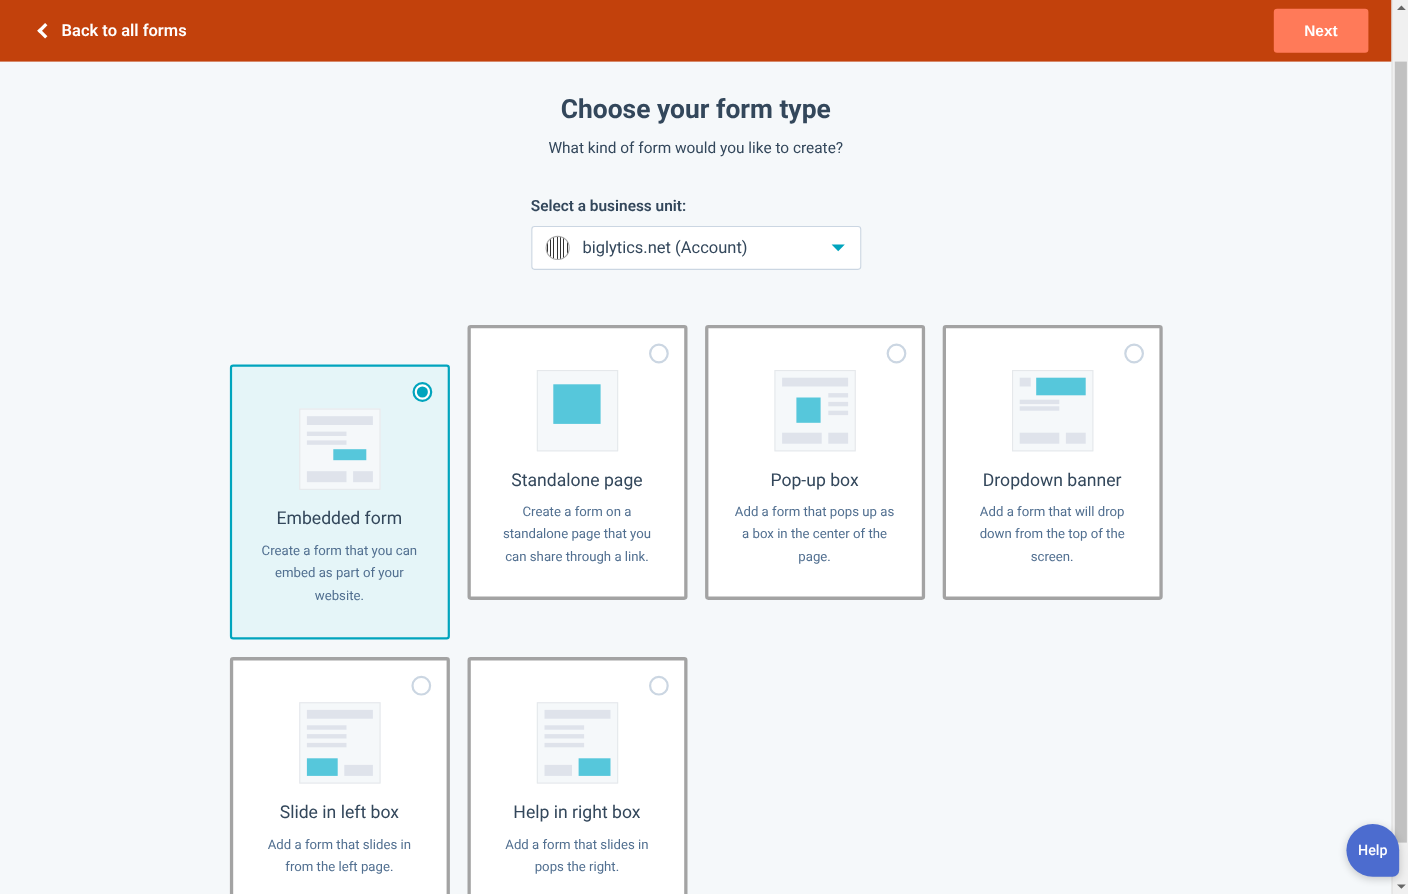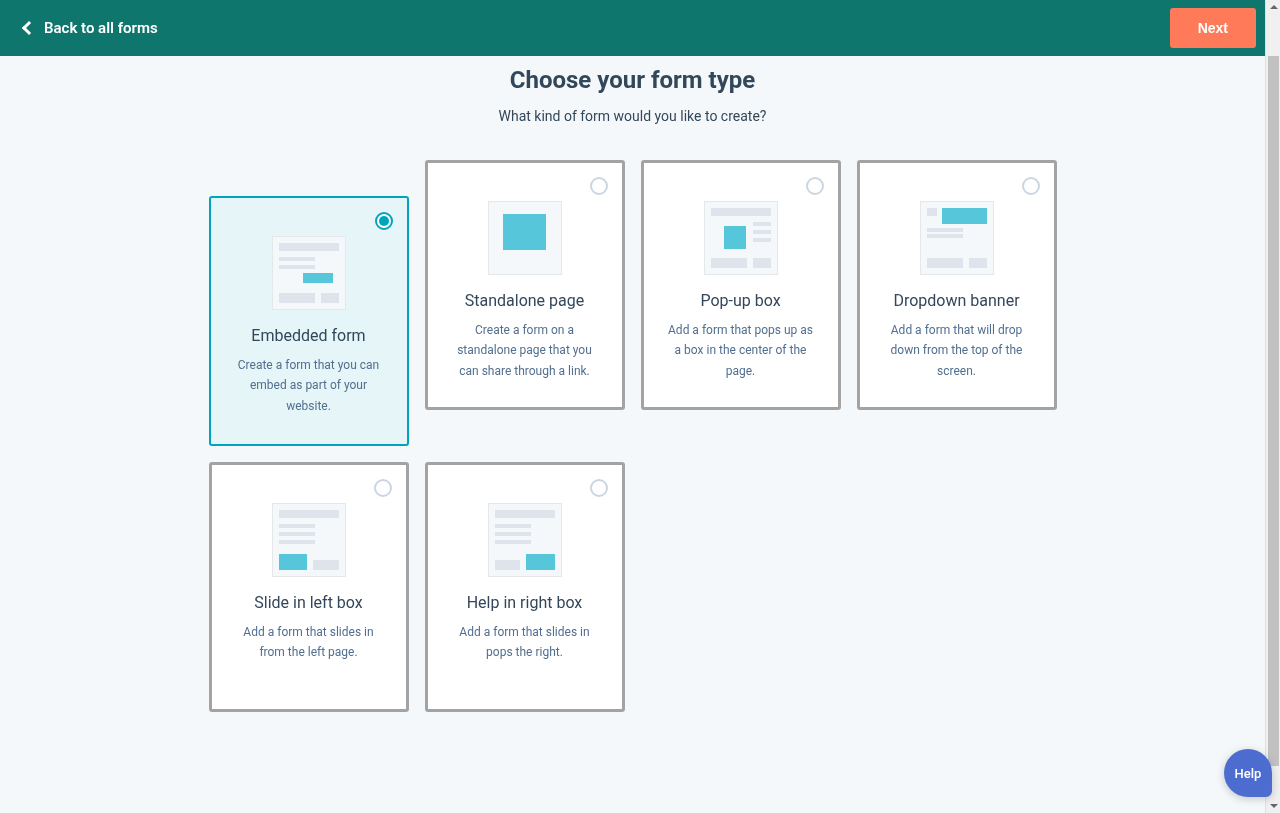--- a/index.html
+++ b/index.html
@@ -6,26 +6,26 @@
   body {
     font-family: -apple-system, BlinkMacSystemFont, "Segoe UI", Roboto, "Helvetica Neue", Arial, sans-serif;
     background: #f5f8fa;
     color: #33475b;
     width: 1280px;
     height: 813px;
     overflow: hidden;
     position: relative;
   }
   .header {
-    background: #0f766e;
+    background: #c2410c;
     height: 56px;
     display: flex;
     align-items: center;
     justify-content: space-between;
-    padding: 0 24px;
+    padding: 0 36px;
   }
   .back-link {
     display: flex;
     align-items: center;
     color: #fff;
     font-weight: 600;
     font-size: 15px;
     cursor: pointer;
     gap: 10px;
   }
@@ -43,21 +43,21 @@
     border-radius: 3px;
     padding: 12px 28px;
     font-size: 14px;
     font-weight: 600;
     cursor: pointer;
   }
   .main {
     width: 1265px;
     height: 757px;
     overflow-y: auto;
-    padding-top: 10px;
+    padding-top: 29px;
     text-align: center;
   }
   .page-title {
     font-size: 24px;
     font-weight: 700;
     color: #33475b;
     margin-bottom: 14px;
   }
   .page-subtitle {
     font-size: 14px;
@@ -200,20 +200,28 @@
     <span class="chevron-left"></span>
     <span>Back to all forms</span>
   </div>
   <button class="next-btn">Next</button>
 </div>
 
 <div class="main">
   <h1 class="page-title">Choose your form type</h1>
   <p class="page-subtitle">What kind of form would you like to create?</p>
 
+  <div class="bu-section">
+    <label class="bu-label">Select a business unit:</label>
+    <div class="bu-select">
+      <span class="bu-logo"></span>
+      <span class="bu-text">biglytics.net (Account)</span>
+      <span class="caret-down"></span>
+    </div>
+  </div>
 
   <div class="grid">
 
     <div class="card selected">
       <span class="radio"></span>
       <div class="thumb">
         <div class="thumb-inner">
           <span class="bar" style="top:0;left:0;width:100%;height:8px;"></span>
           <span class="bar" style="top:14px;left:0;width:60%;height:4px;"></span>
           <span class="bar" style="top:22px;left:0;width:60%;height:4px;"></span>

